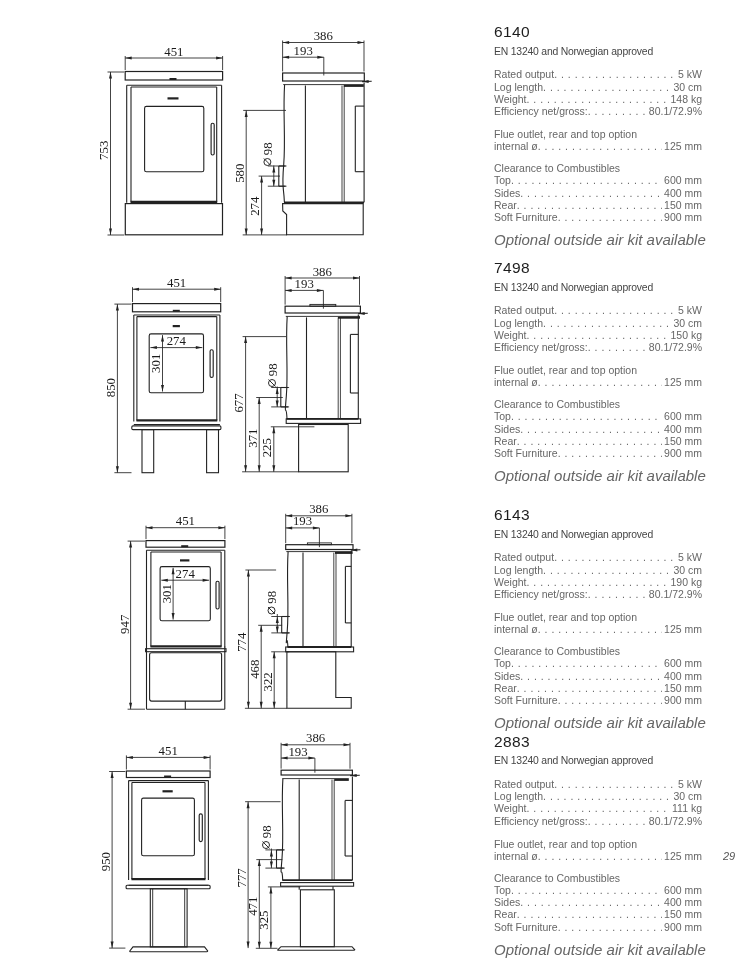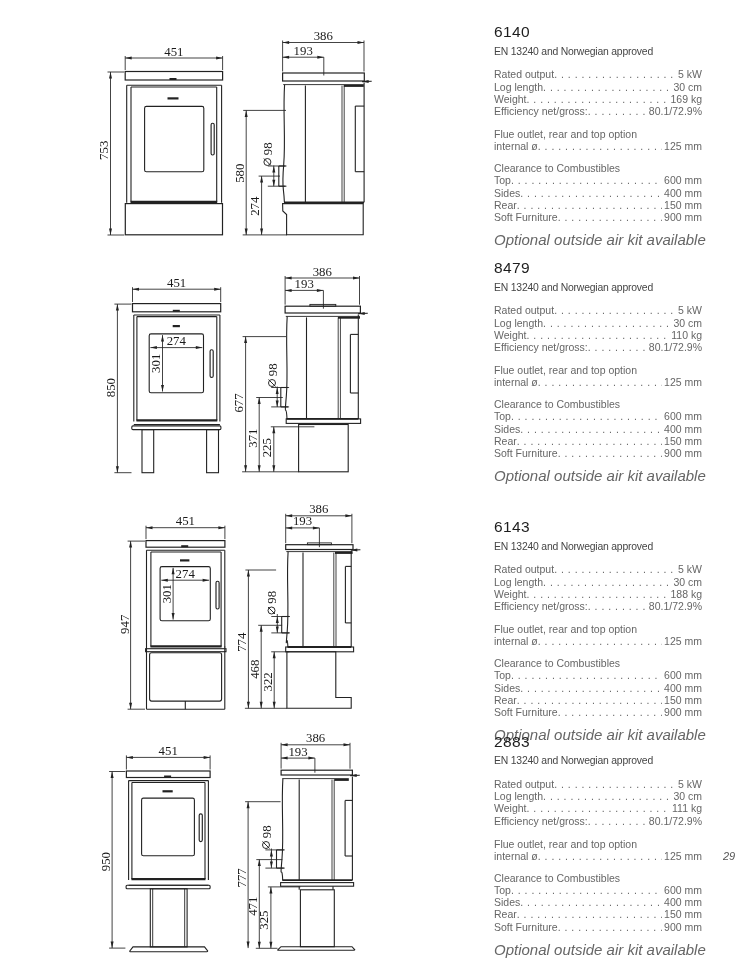--- a/index.html
+++ b/index.html
@@ -775,21 +775,21 @@
           <span class="v">5 kW</span>
         </div>
 <div class="r">
           <span>Log length</span>
           <span class="d"> . . . . . . . . . . . . . . . . . . . . . . . . . . . . . . . . . . . . . . . . . . . . . . . . . . . . . . . . . . . .</span>
           <span class="v">30 cm</span>
         </div>
 <div class="r">
           <span>Weight</span>
           <span class="d"> . . . . . . . . . . . . . . . . . . . . . . . . . . . . . . . . . . . . . . . . . . . . . . . . . . . . . . . . . . . .</span>
-          <span class="v">169 kg</span>
+          <span class="v">148 kg</span>
         </div>
 <div class="r">
           <span>Efficiency net/gross:</span>
           <span class="d"> . . . . . . . . . . . . . . . . . . . . . . . . . . . . . . . . . . . . . . . . . . . . . . . . . . . . . . . . . . . .</span>
           <span class="v">80.1/72.9%</span>
         </div>
 </div>
 
 <div class="specs s2">
 <div class="r">
@@ -826,39 +826,39 @@
           <span class="d"> . . . . . . . . . . . . . . . . . . . . . . . . . . . . . . . . . . . . . . . . . . . . . . . . . . . . . . . . . . . .</span>
           <span class="v">900 mm</span>
         </div>
 </div>
 
 <div class="opt">Optional outside air kit available</div>
 </div>
 
 <div class="blk" style="top:260.0px">
 
-<div class="t">8479</div>
+<div class="t">7498</div>
 
 <div class="en">EN 13240 and Norwegian approved</div>
 
 <div class="specs s1">
 <div class="r">
           <span>Rated output</span>
           <span class="d"> . . . . . . . . . . . . . . . . . . . . . . . . . . . . . . . . . . . . . . . . . . . . . . . . . . . . . . . . . . . .</span>
           <span class="v">5 kW</span>
         </div>
 <div class="r">
           <span>Log length</span>
           <span class="d"> . . . . . . . . . . . . . . . . . . . . . . . . . . . . . . . . . . . . . . . . . . . . . . . . . . . . . . . . . . . .</span>
           <span class="v">30 cm</span>
         </div>
 <div class="r">
           <span>Weight</span>
           <span class="d"> . . . . . . . . . . . . . . . . . . . . . . . . . . . . . . . . . . . . . . . . . . . . . . . . . . . . . . . . . . . .</span>
-          <span class="v">110 kg</span>
+          <span class="v">150 kg</span>
         </div>
 <div class="r">
           <span>Efficiency net/gross:</span>
           <span class="d"> . . . . . . . . . . . . . . . . . . . . . . . . . . . . . . . . . . . . . . . . . . . . . . . . . . . . . . . . . . . .</span>
           <span class="v">80.1/72.9%</span>
         </div>
 </div>
 
 <div class="specs s2">
 <div class="r">
@@ -893,41 +893,41 @@
 <div class="r">
           <span>Soft Furniture</span>
           <span class="d"> . . . . . . . . . . . . . . . . . . . . . . . . . . . . . . . . . . . . . . . . . . . . . . . . . . . . . . . . . . . .</span>
           <span class="v">900 mm</span>
         </div>
 </div>
 
 <div class="opt">Optional outside air kit available</div>
 </div>
 
-<div class="blk" style="top:519px">
+<div class="blk" style="top:507px">
 
 <div class="t">6143</div>
 
 <div class="en">EN 13240 and Norwegian approved</div>
 
 <div class="specs s1">
 <div class="r">
           <span>Rated output</span>
           <span class="d"> . . . . . . . . . . . . . . . . . . . . . . . . . . . . . . . . . . . . . . . . . . . . . . . . . . . . . . . . . . . .</span>
           <span class="v">5 kW</span>
         </div>
 <div class="r">
           <span>Log length</span>
           <span class="d"> . . . . . . . . . . . . . . . . . . . . . . . . . . . . . . . . . . . . . . . . . . . . . . . . . . . . . . . . . . . .</span>
           <span class="v">30 cm</span>
         </div>
 <div class="r">
           <span>Weight</span>
           <span class="d"> . . . . . . . . . . . . . . . . . . . . . . . . . . . . . . . . . . . . . . . . . . . . . . . . . . . . . . . . . . . .</span>
-          <span class="v">188 kg</span>
+          <span class="v">190 kg</span>
         </div>
 <div class="r">
           <span>Efficiency net/gross:</span>
           <span class="d"> . . . . . . . . . . . . . . . . . . . . . . . . . . . . . . . . . . . . . . . . . . . . . . . . . . . . . . . . . . . .</span>
           <span class="v">80.1/72.9%</span>
         </div>
 </div>
 
 <div class="specs s2">
 <div class="r">

